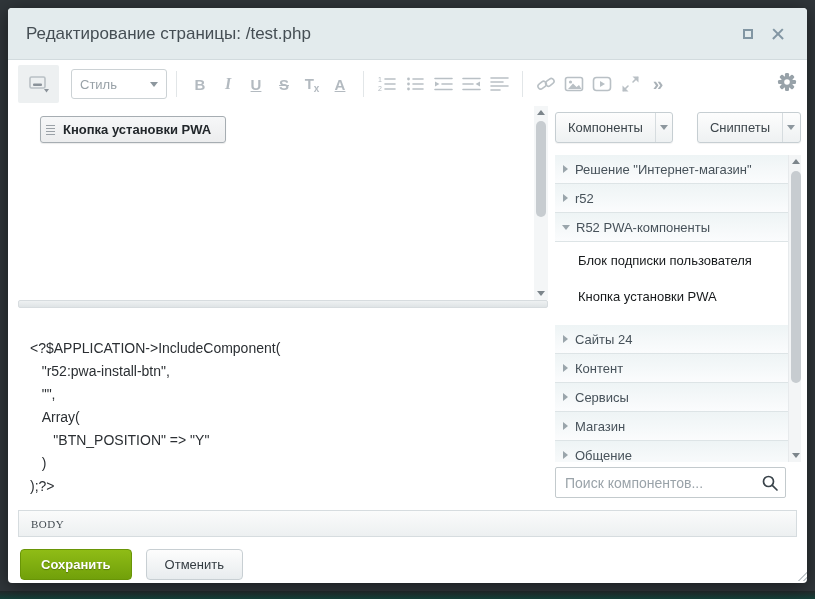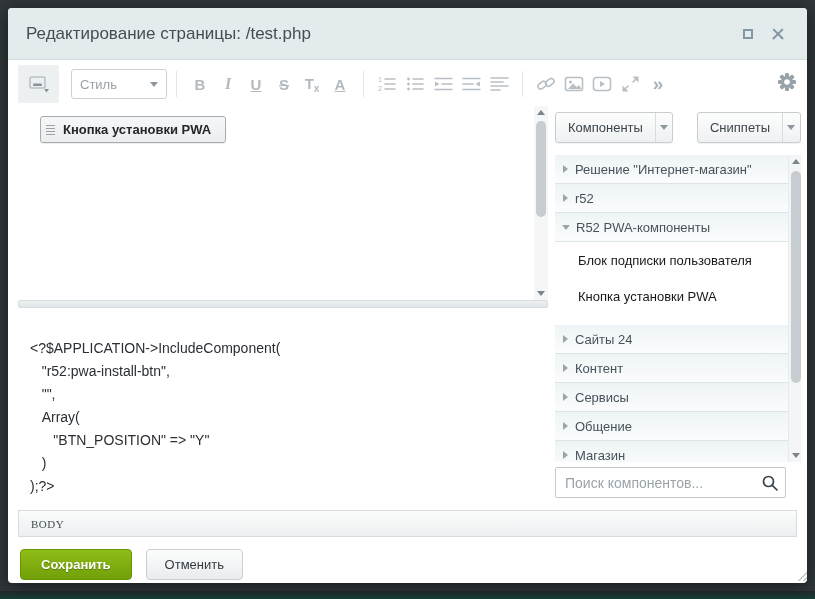--- a/index.html
+++ b/index.html
@@ -320,25 +320,25 @@
           <div class="trow cat">
             <span class="tri"></span>
             <span>Контент</span>
           </div>
           <div class="trow cat">
             <span class="tri"></span>
             <span>Сервисы</span>
           </div>
           <div class="trow cat">
             <span class="tri"></span>
+            <span>Магазин</span>
+          </div>
+          <div class="trow cat">
+            <span class="tri"></span>
             <span>Общение</span>
-          </div>
-          <div class="trow cat">
-            <span class="tri"></span>
-            <span>Магазин</span>
           </div>
         </div>
         <div class="vscroll" style="width:13px;">
           <span class="sb-arrow sb-up">
               <span class="tri-up"></span>
             </span>
           <span class="sb-thumb" style="top:16px; height:212px; left:1.5px;"></span>
           <span class="sb-arrow sb-down">
               <span class="tri-dn"></span>
             </span>

